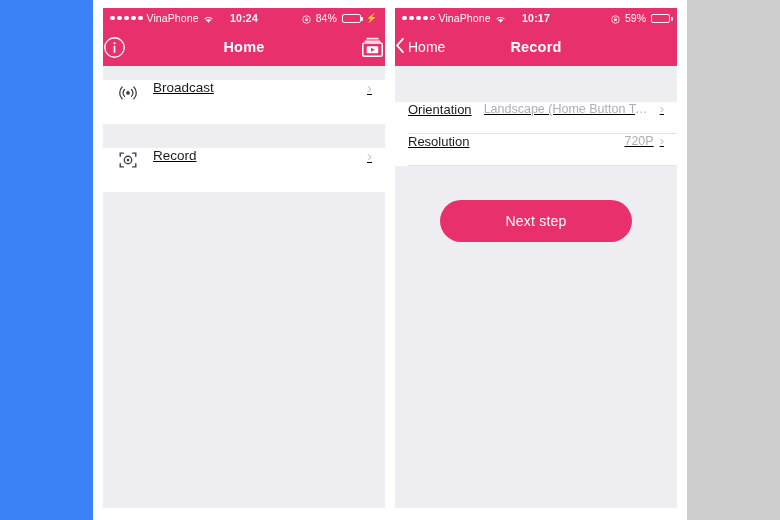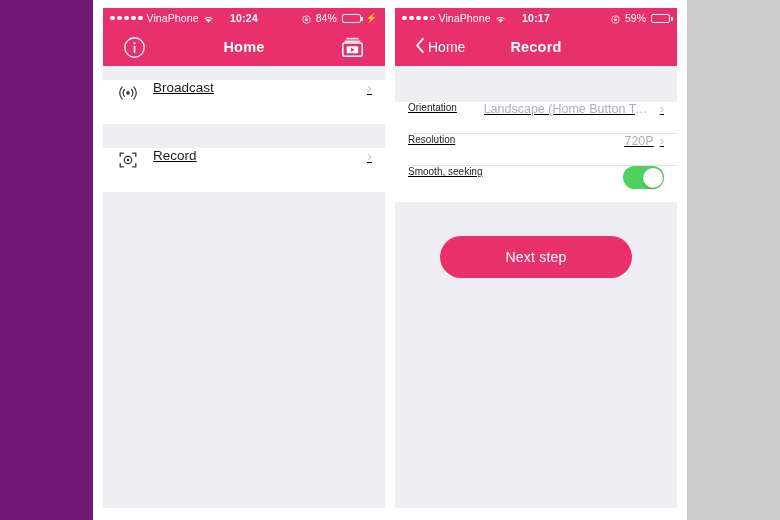--- a/index.html
+++ b/index.html
@@ -5,21 +5,21 @@
   * { box-sizing: border-box; margin: 0; padding: 0; }
   html, body {
     width: 780px; height: 520px;
     font-family: "Liberation Sans", sans-serif;
     background: #cdcdcd;
     overflow: hidden;
   }
   .stage {
     position: relative;
     width: 656px; height: 520px;
-    background: #701a75;
+    background: #3b82f6;
   }
   .white-gap {
     position: absolute;
     left: 93px; top: 0; width: 594px; height: 520px;
     background: #ffffff;
   }
 
   
   .phone {
     position: absolute;
@@ -73,21 +73,21 @@
   .batt-fill { height: 100%; border-radius: 1px; }
   .bolt { font-size: 9px; line-height: 1; margin-left: 1px; }
 
   
   .navbar {
     position: relative;
     height: 38px;
     background: #e8306d;
     display: flex;
     align-items: center;
-    padding: 0 20px;
+    padding: 0 0;
     color: #ffffff;
   }
   .nav-title {
     position: absolute; left: 0; right: 0; text-align: center;
     font-size: 14.5px; font-weight: bold; letter-spacing: .2px;
   }
   .nav-left, .nav-right { position: relative; z-index: 2; display: flex; align-items: center; }
   .nav-right { margin-left: auto; }
   .back-btn { display: flex; align-items: center; gap: 3px; cursor: pointer; }
   .back-label { font-size: 14px; }
@@ -120,21 +120,21 @@
   }
   .sep {
     position: absolute; left: 13px; right: 0; bottom: 0;
     height: 1px; background: #e3e3e8;
   }
 
   
   .file-row { height: 46px; }
   .file-name { font-size: 12.5px; color: #b9b9bf; }
   .settings-row { height: 32px; padding: 0 13px; }
-  .set-label { font-size: 10px; color: #1c1c1e; }
+  .set-label { font-size: 13px; color: #1c1c1e; }
   .set-value {
     margin-left: auto; font-size: 12.5px; color: #aeaeb4;
     max-width: 170px; overflow: hidden; white-space: nowrap;
     text-overflow: ellipsis; text-align: right;
   }
   .set-chev { margin-left: 6px; color: #c3c3c8; font-size: 13px; line-height: 1; }
 
   .toggle {
     margin-left: auto;
     width: 41px; height: 23px;
@@ -329,26 +329,20 @@
         <span class="sep"></span>
       </div>
 
       <div class="row settings-row">
         <span class="set-label">Resolution</span>
         <span class="set-value">720P</span>
         <span class="set-chev">›</span>
         <span class="sep"></span>
       </div>
 
-      <div class="row settings-row" style="height:36px">
-        <span class="set-label">Smooth, seeking</span>
-        <span class="toggle" style="background: rgb(75, 210, 95);">
-          <span class="knob"></span>
-        </span>
-      </div>
 
       <div class="filler" style="height:318px">
         <div class="btn-wrap">
           <button class="next-btn" style="background: rgb(232, 48, 109);">Next step</button>
         </div>
       </div>
     </div>
   </div>
 </div>
 

